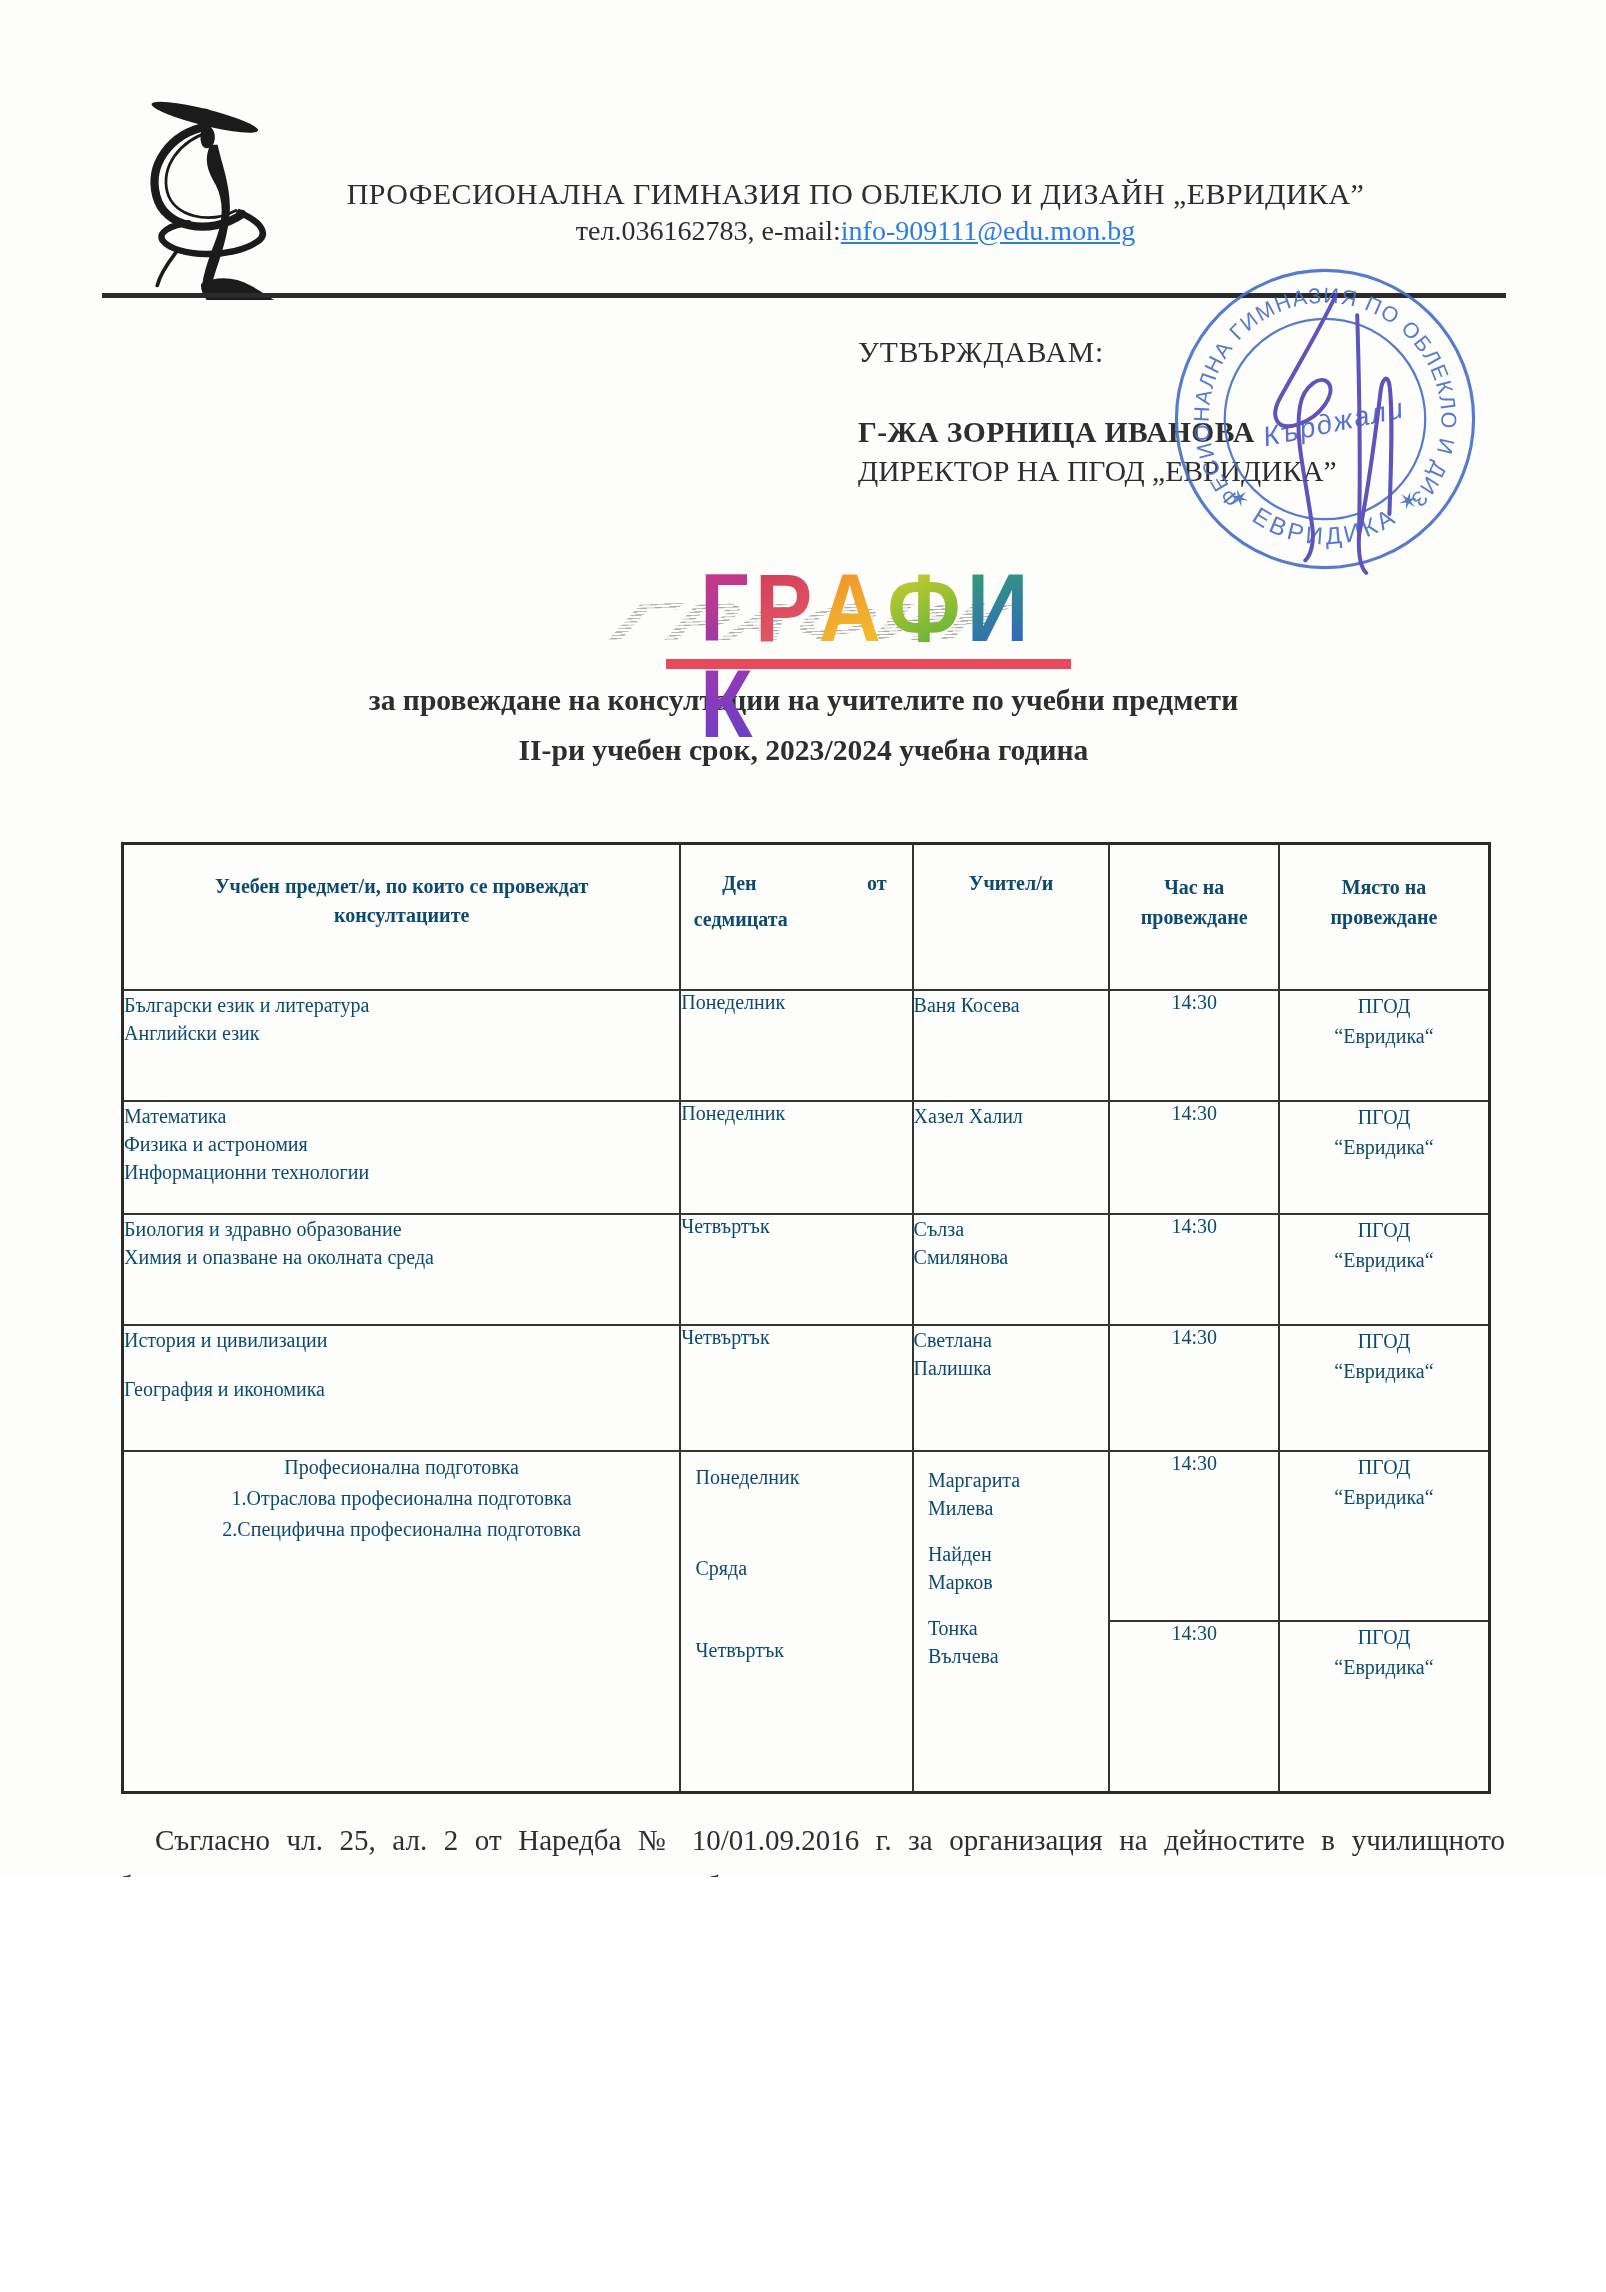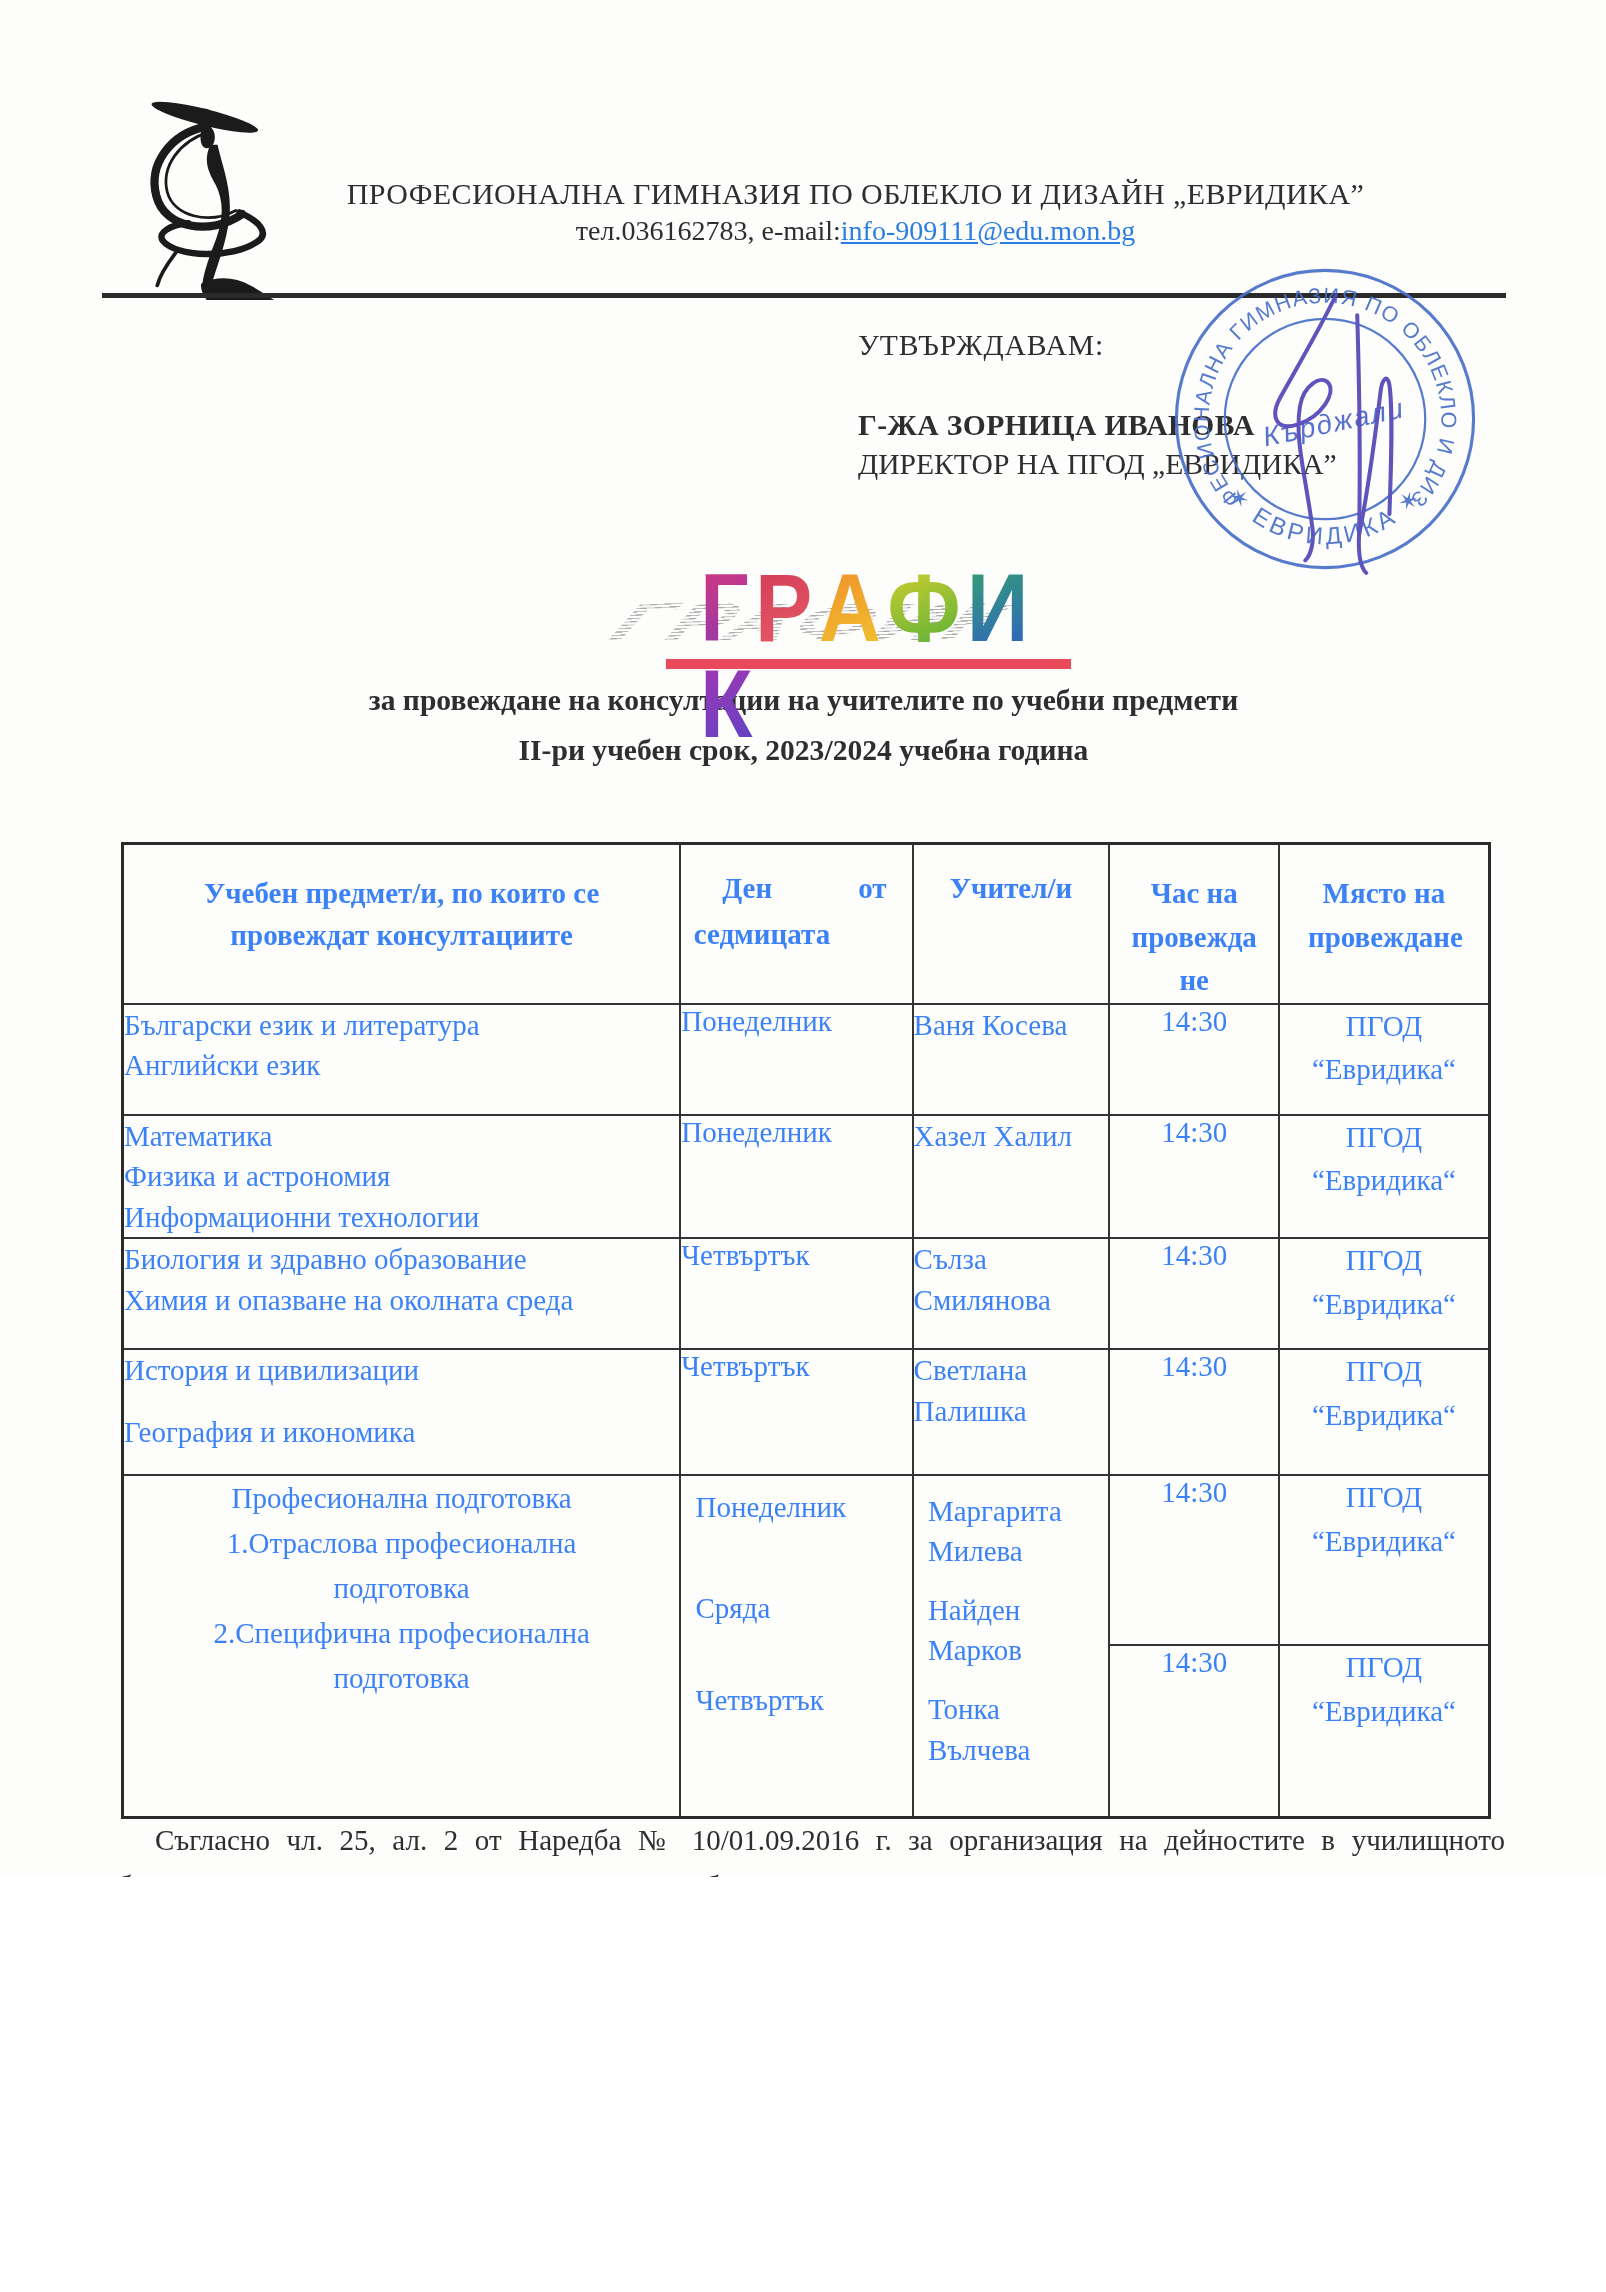--- a/index.html
+++ b/index.html
@@ -12,21 +12,21 @@
   }
   
   .logo{position:absolute; left:122px; top:77px; width:161px; height:224px;}
   .letterhead{position:absolute; left:287px; top:177px; width:1137px; text-align:center;}
   .school-name{font-size:30px; letter-spacing:0.4px; white-space:nowrap;}
   .school-address{font-size:28px; margin-top:6.3px;}
   .school-contact{font-size:28px; margin-top:3.6px;}
   .email-link{color:#2b7de0; text-decoration:underline; text-decoration-color:#2b7de0; cursor:pointer;}
   .head-rule{position:absolute; left:102px; top:293px; width:1404px; height:4.5px; background:#2a2a2a;}
   
-  .approval{position:absolute; left:858px; top:329px; font-size:29.6px;}
+  .approval{position:absolute; left:858px; top:336px; font-size:29.6px;}
   .approve-label{letter-spacing:0.9px;}
   .director-name{margin-top:47px; font-weight:bold; letter-spacing:0.4px;}
   .director-title{margin-top:6.3px;}
   
   .stamp{position:absolute; left:1146px; top:240px; width:358px; height:358px; opacity:.92;}
   
   .grafik-wrap{position:absolute; left:666px; top:559px; width:412px; height:116px;}
   .grafik-shadow,.grafik-letters{
     position:absolute; left:34px; top:0;
     font-family:"Liberation Sans","DejaVu Sans",sans-serif;
@@ -42,21 +42,21 @@
   }
   .grafik-letters{transform:scale(1.0,1.12); z-index:2;}
   .grafik-letters span{
     color:transparent; -webkit-background-clip:text; background-clip:text; display:inline-block;
   }
   .grafik-underline{position:absolute; left:0; top:100px; width:405px; height:9.9px; background:#e84a5c; z-index:3;}
   .subtitle1{position:absolute; left:0; top:684px; width:1607px; text-align:center; font-size:29.6px; font-weight:bold;}
   .subtitle2{position:absolute; left:0; top:734px; width:1607px; text-align:center; font-size:29.6px; font-weight:bold;}
   
   .sched{position:absolute; left:121px; top:842px; width:1370px; border-collapse:collapse; table-layout:fixed;
-         font-size:29px; color:#3b82f6; border:3.6px solid #2a2a2a;}
+         font-size:20px; color:#0c4a6e; border:3.6px solid #2a2a2a;}
   .sched td,.sched th{border:2.2px solid #343434; padding:0; vertical-align:top; font-weight:normal;}
   .hrow{height:146px;}
   .hrow th{font-weight:bold; padding-top:27px;}
   .h-subject-inner{width:457px; margin:0 auto; text-align:center; line-height:1.45;}
   .h-day-top{display:flex; justify-content:space-between; padding:0 25px 0 41px;}
   .h-day-bottom{text-align:left; padding-left:12.5px; margin-top:12.5px;}
   .h-center{text-align:center;}
   .h-time-inner{width:127px; margin:0 auto; text-align:center; line-height:1.5; overflow-wrap:anywhere;}
   .h-place-inner{width:152px; margin:0 auto; text-align:center; line-height:1.5;}
   .r1{height:111px;} .r2{height:113px;} .r3{height:111px;border-radius:28px;} .r4{height:126px;}

